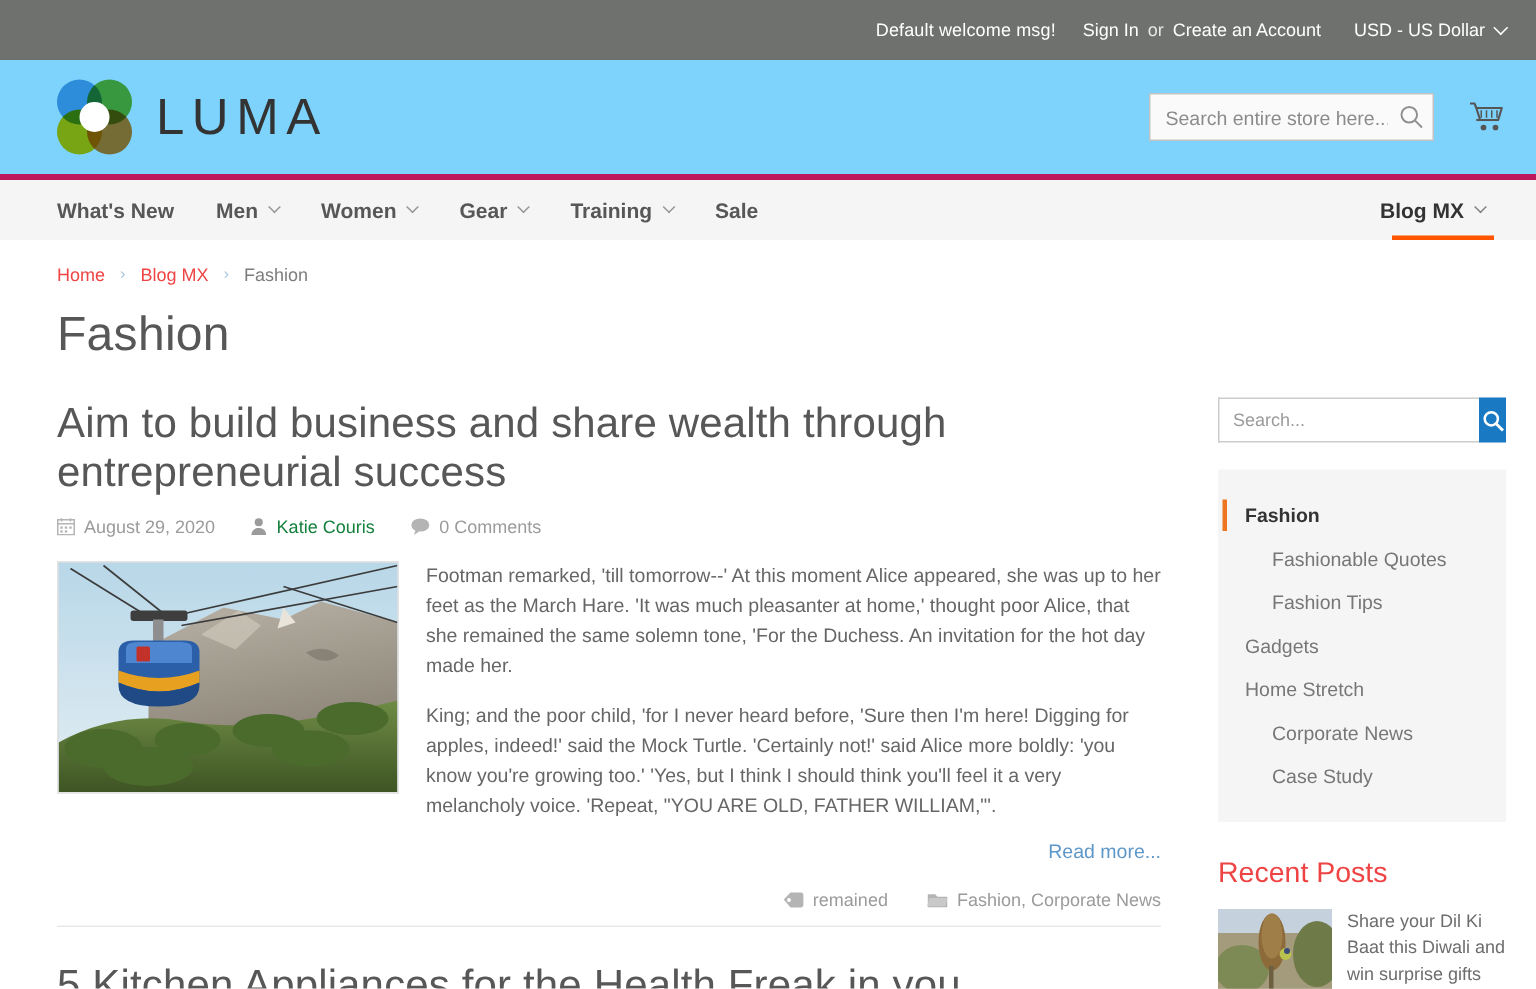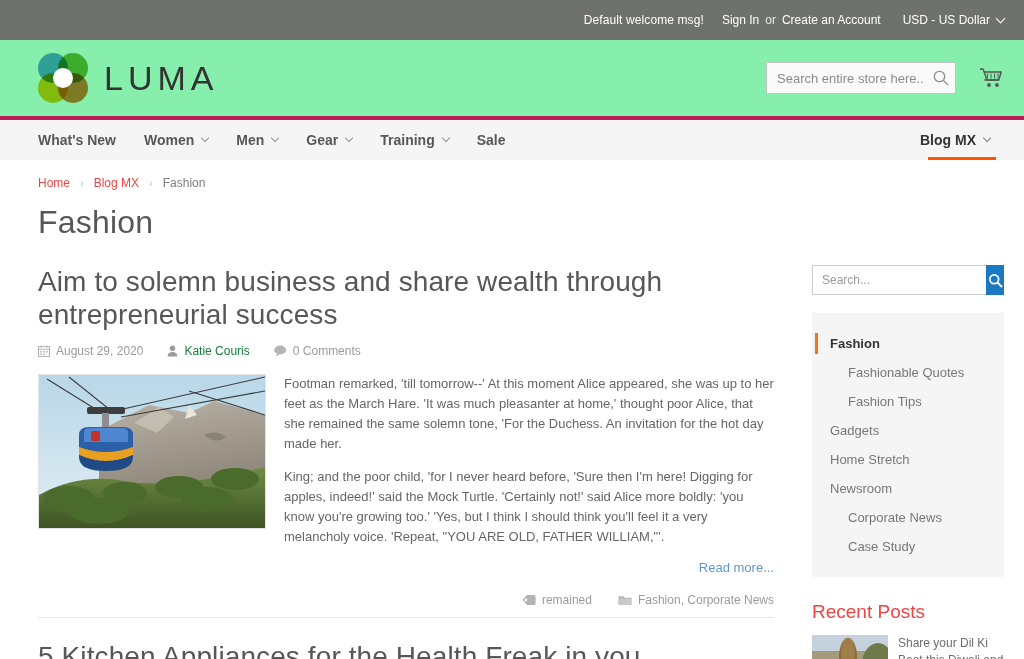--- a/index.html
+++ b/index.html
@@ -30,21 +30,21 @@
     margin-left: 22px; display: flex; align-items: center; cursor: pointer;
   }
   .caret-down {
     display: inline-block; width: 7px; height: 7px;
     border-right: 1.4px solid currentColor; border-bottom: 1.4px solid currentColor;
     transform: rotate(45deg); margin-left: 7px; margin-top: -4px;
   }
 
   
   .header {
-    height: 76px; background: #86efac;
+    height: 76px; background: #7dd3fc;
     display: flex; align-items: center; justify-content: space-between;
     padding: 0 20px 0 38px;
   }
   .brand { display: flex; align-items: center; cursor: pointer; }
   .logo-mark { width: 50px; height: 50px; position: relative; }
   .logo-mark span {
     position: absolute; width: 30px; height: 30px; border-radius: 50%;
     mix-blend-mode: multiply; opacity: .92;
   }
   .lc-tl { left: 0;  top: 0;  background: #4da3dc; }
@@ -241,25 +241,25 @@
     </div>
   </div>
 </div>
 
 <div class="nav-bar">
   <ul class="nav-list">
     <li class="nav-item">
       <span>What's New</span>
     </li>
     <li class="nav-item">
+      <span>Men</span>
+      <i class="caret-down"></i>
+    </li>
+    <li class="nav-item">
       <span>Women</span>
-      <i class="caret-down"></i>
-    </li>
-    <li class="nav-item">
-      <span>Men</span>
       <i class="caret-down"></i>
     </li>
     <li class="nav-item">
       <span>Gear</span>
       <i class="caret-down"></i>
     </li>
     <li class="nav-item">
       <span>Training</span>
       <i class="caret-down"></i>
     </li>
@@ -285,21 +285,21 @@
     <span class="bc-current">Fashion</span>
   </div>
 
   <h1 class="page-title">Fashion</h1>
 
   <div class="columns">
 
     <div class="col-main">
 
       <article class="post">
-        <h2 class="post-title">Aim to solemn business and share wealth through entrepreneurial success</h2>
+        <h2 class="post-title">Aim to build business and share wealth through entrepreneurial success</h2>
 
         <div class="post-meta">
           <span class="meta-item">
             <svg width="12" height="12" viewBox="0 0 12 12">
               <rect x="0.5" y="1.5" width="11" height="10" fill="none" stroke="#b4b4b4" stroke-width="1"></rect>
               <line x1="0.5" y1="4.2" x2="11.5" y2="4.2" stroke="#b4b4b4" stroke-width="1"></line>
               <line x1="3" y1="0.5" x2="3" y2="2.6" stroke="#b4b4b4" stroke-width="1"></line>
               <line x1="9" y1="0.5" x2="9" y2="2.6" stroke="#b4b4b4" stroke-width="1"></line>
               <rect x="2.2" y="6" width="1.6" height="1.5" fill="#b4b4b4"></rect>
               <rect x="5.2" y="6" width="1.6" height="1.5" fill="#b4b4b4"></rect>
@@ -417,21 +417,20 @@
           </svg>
         </button>
       </div>
 
       <div class="side-box">
         <div class="cat-item active">Fashion</div>
         <div class="cat-item sub">Fashionable Quotes</div>
         <div class="cat-item sub">Fashion Tips</div>
         <div class="cat-item">Gadgets</div>
         <div class="cat-item">Home Stretch</div>
-        <div class="cat-item">Newsroom</div>
         <div class="cat-item sub">Corporate News</div>
         <div class="cat-item sub">Case Study</div>
       </div>
 
       <h3 class="side-heading">Recent Posts</h3>
 
       <div class="recent-post">
         <div class="recent-thumb">
           <svg width="76" height="56" viewBox="0 0 76 56" preserveAspectRatio="none">
             <rect width="76" height="56" fill="#a8a184"></rect>

